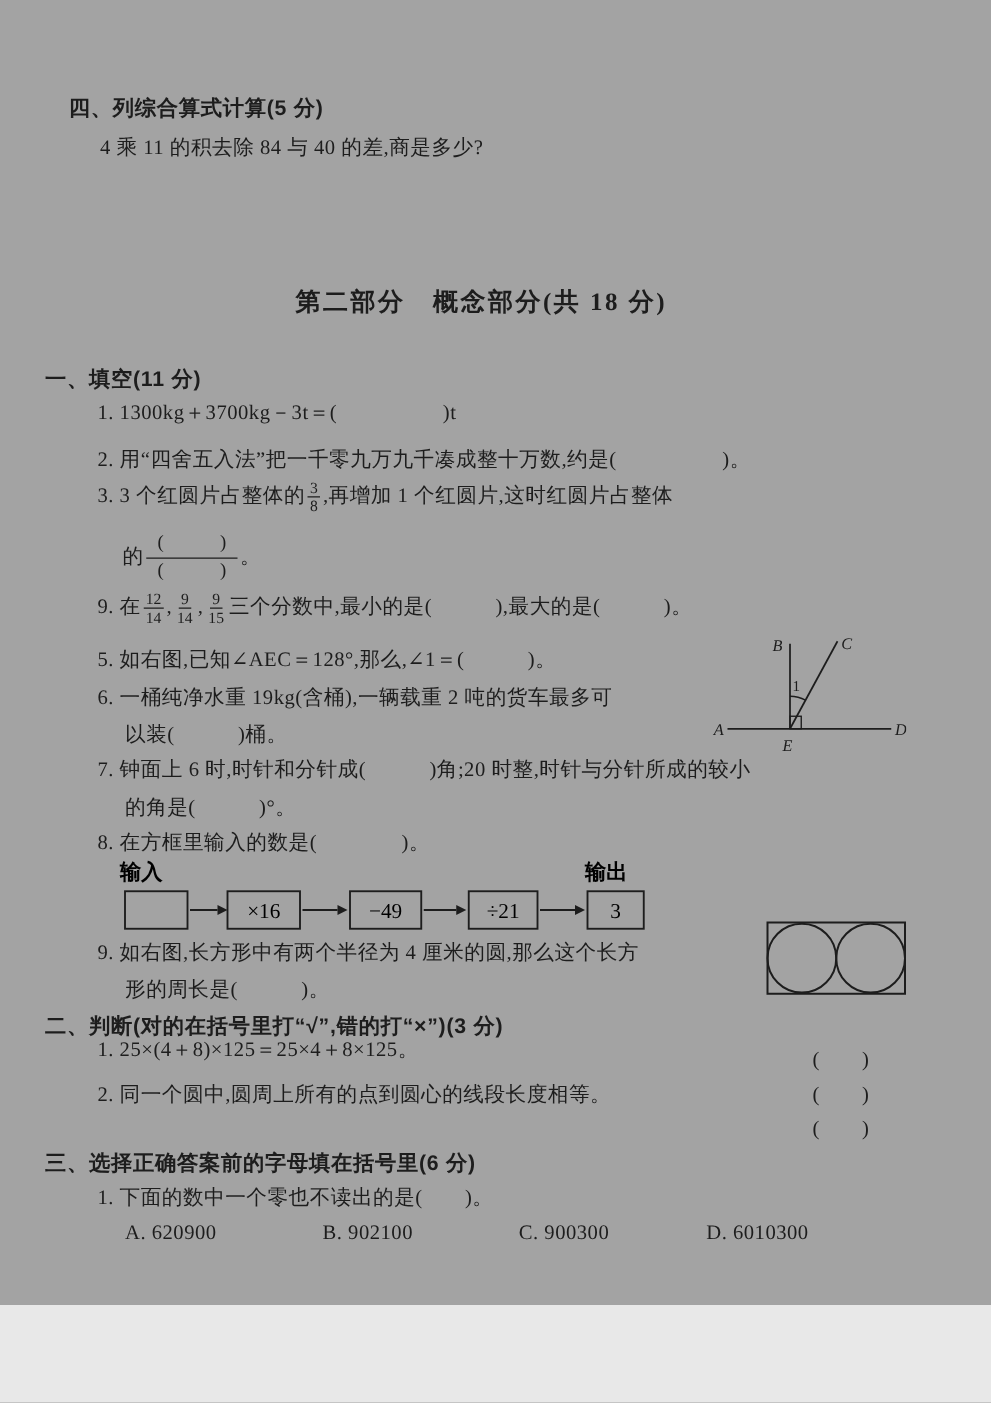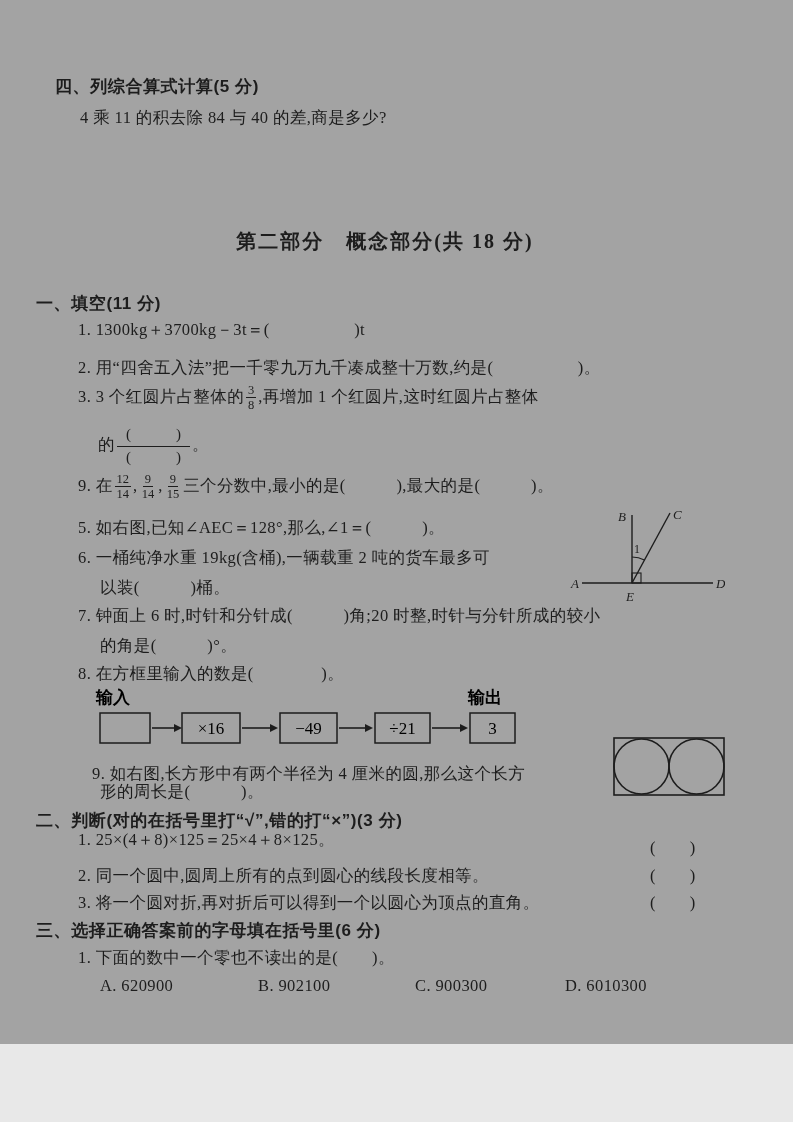--- a/index.html
+++ b/index.html
@@ -107,21 +107,21 @@
         <polygon points="82,38 90,42 82,46" stroke="none"></polygon>
       <line x1="150" y1="42" x2="178" y2="42"></line>
         <polygon points="178,38 186,42 178,46" stroke="none"></polygon>
       <line x1="247" y1="42" x2="273" y2="42"></line>
         <polygon points="273,38 281,42 273,46" stroke="none"></polygon>
       <line x1="340" y1="42" x2="368" y2="42"></line>
         <polygon points="368,38 376,42 368,46" stroke="none"></polygon>
     </g>
   </svg>
 
-  <div class="line" style="top:752px; left:92px;margin-top:12px;">9. 如右图,长方形中有两个半径为 4 厘米的圆,那么这个长方</div>
+  <div class="line" style="top:752px; left:78px;">9. 如右图,长方形中有两个半径为 4 厘米的圆,那么这个长方</div>
   <div class="line" style="top:782px; left:100px;">形的周长是(　　　)。</div>
 
   <svg class="diagram" style="top:505px; left:570px;" width="155" height="100" viewBox="0 0 155 100">
     <g stroke="#1d1d1d" stroke-width="1.4" fill="none">
       <line x1="12" y1="78" x2="143" y2="78"></line>
       <line x1="62" y1="10" x2="62" y2="78"></line>
       <line x1="62" y1="78" x2="100" y2="8"></line>
       <rect x="62" y="68" width="9" height="10" stroke-width="1.1"></rect>
       <path d="M 62 52 A 26 26 0 0 1 74.4 55.1" stroke-width="1.1"></path>
     </g>
@@ -144,21 +144,20 @@
   </svg>
 
   <div class="line htitle" style="top:810px; left:36px;">二、判断(对的在括号里打“√”,错的打“×”)(3 分)</div>
 
   <div class="line" style="top:830px; left:78px;">1. 25×(4＋8)×125＝25×4＋8×125。</div>
   <div class="line" style="top:838px; left:650px;">(　　)</div>
 
   <div class="line" style="top:866px; left:78px;">2. 同一个圆中,圆周上所有的点到圆心的线段长度相等。</div>
   <div class="line" style="top:866px; left:650px;">(　　)</div>
 
-  <div class="line" style="top:893px; left:78px;">3. 将一个圆对折,再对折后可以得到一个以圆心为顶点的直角。</div>
   <div class="line" style="top:893px; left:650px;">(　　)</div>
 
   <div class="line htitle" style="top:920px; left:36px;">三、选择正确答案前的字母填在括号里(6 分)</div>
 
   <div class="line" style="top:948px; left:78px;">1. 下面的数中一个零也不读出的是(　　)。</div>
 
   <div class="line" style="top:976px; left:100px;">A. 620900</div>
   <div class="line" style="top:976px; left:258px;">B. 902100</div>
   <div class="line" style="top:976px; left:415px;text-align:center;">C. 900300</div>
   <div class="line" style="top:976px; left:565px;">D. 6010300</div>

